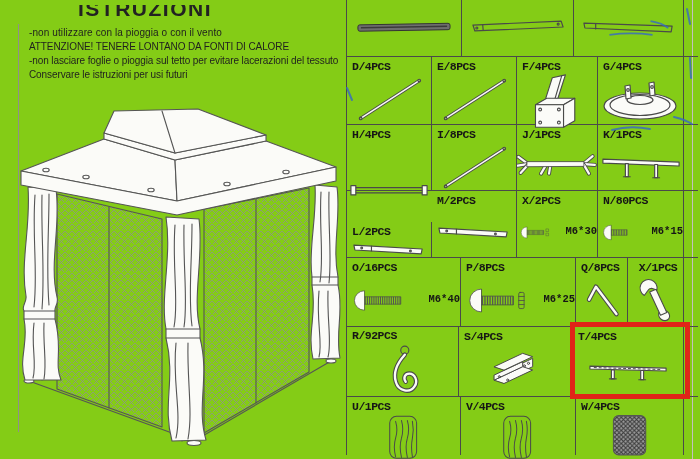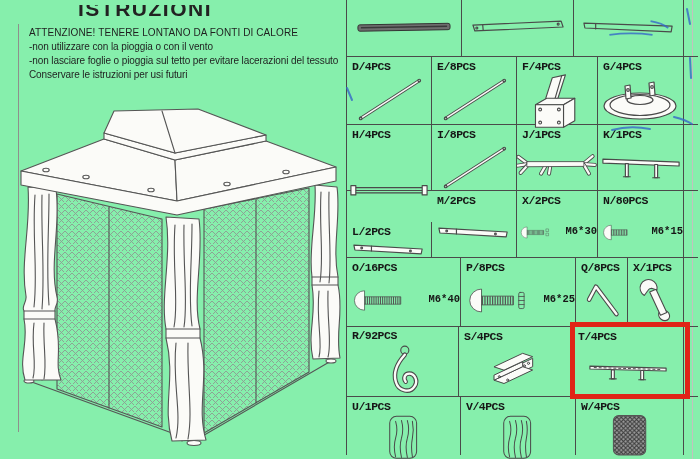--- a/index.html
+++ b/index.html
@@ -1,17 +1,17 @@
 <!DOCTYPE html>
 <html style="--red: #e02418; --blue: #3468c8; --line: #4a4a4a;"><head>
 <meta charset="utf-8">
 <style>
   html,body{margin:0;padding:0;}
   body{font-family:"Liberation Sans",sans-serif;background:#e9e9e7;}
-  .page{position:relative;width:700px;height:459px;background:#86efac;overflow:hidden;}
+  .page{position:relative;width:700px;height:459px;background:#84cc16;overflow:hidden;}
 
   
   .edge-left{position:absolute;left:18px;top:24px;width:1px;height:408px;background:#8f8f8c;}
   .edge-right{position:absolute;left:692px;top:0;width:1px;height:459px;background:#c2c2be;}
 
   
   .title-wrap{position:absolute;left:78px;top:5px;height:18px;overflow:hidden;}
   .title{font-size:21px;font-weight:700;letter-spacing:1.5px;color:#222;margin-top:-8px;
          font-family:"Liberation Sans",sans-serif;}
 
@@ -44,22 +44,22 @@
 <div class="page">
 
   <div class="edge-left"></div>
   <div class="edge-right"></div>
 
   <div class="title-wrap">
     <div class="title">ISTRUZIONI</div>
   </div>
 
   <div class="warnings">
+    <p>-non utilizzare con la pioggia o con il vento</p>
     <p>ATTENZIONE!  TENERE LONTANO DA FONTI DI CALORE</p>
-    <p>-non utilizzare con la pioggia o con il vento</p>
     <p>-non lasciare foglie o pioggia sul tetto per evitare lacerazioni del tessuto</p>
     <p>Conservare le istruzioni per usi futuri</p>
   </div>
 
   <svg class="gazebo" width="332" height="352" viewBox="0 0 332 352">
     <defs>
       <pattern id="hb" width="7" height="7" patternUnits="userSpaceOnUse">
         <path d="M0,1 L3.5,4.5 L0,8 M7,1 L3.5,4.5 L7,8" stroke="#8f8f8f" stroke-width="0.8" fill="none"></path>
       </pattern>
     </defs>
@@ -335,21 +335,21 @@
         </div>
         <div class="cell" style="width: 52px;">
           <div class="lbl">Q/8PCS</div>
           <div class="art">
             <svg width="38" height="42" viewBox="0 0 50 55">
               <polyline points="8,27 17,10 44,46" stroke="#4a4a4a" stroke-width="6" fill="none" stroke-linecap="round" stroke-linejoin="round"></polyline>
               <polyline points="8,27 17,10 44,46" stroke="#fbfbf8" stroke-width="3.2" fill="none" stroke-linecap="round" stroke-linejoin="round"></polyline>
             </svg>
           </div>
         </div>
-        <div class="cell" style="width: 56px;">
+        <div class="cell" style="width: 56px; text-align: center;">
           <div class="lbl">X/1PCS</div>
           <div class="art">
             <svg width="36" height="44" viewBox="0 0 40 48">
               <ellipse cx="29" cy="41" rx="6.5" ry="5.5" transform="rotate(38 29 41)" fill="#fbfbf8" stroke="#4a4a4a" stroke-width="1.2" stroke-linejoin="round" stroke-linecap="round"></ellipse>
               <polygon points="13,15 20,12 32,38 25,41" fill="#fbfbf8" stroke="#4a4a4a" stroke-width="1.2" stroke-linejoin="round" stroke-linecap="round"></polygon>
               <path d="M21,13 A9.5,9.5 0 1 0 7,19 L11,13.5 A4.5,4.5 0 0 1 15,11 Z" fill="#fbfbf8" stroke="#4a4a4a" stroke-width="1.2" stroke-linejoin="round" stroke-linecap="round"></path>
             </svg>
           </div>
         </div>
       </div>

